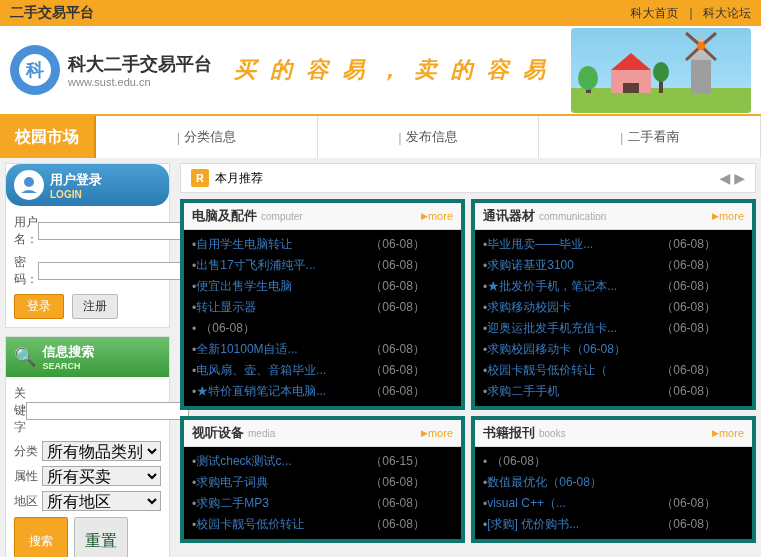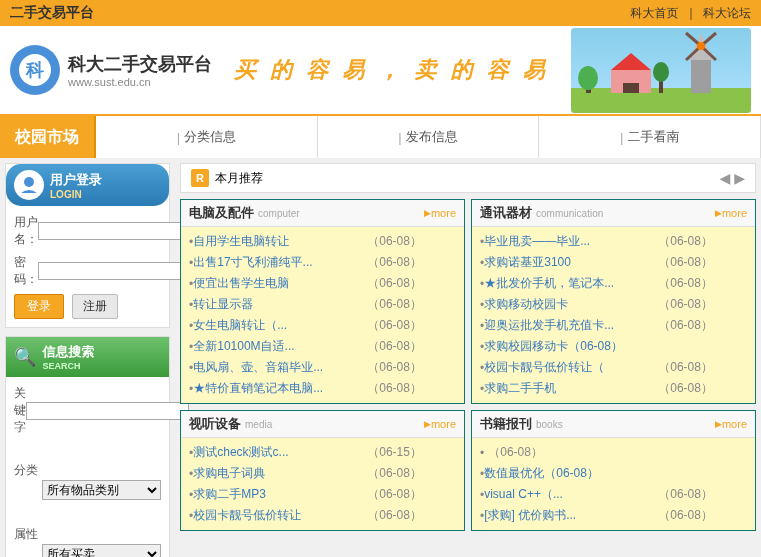--- a/index.html
+++ b/index.html
@@ -49,37 +49,37 @@
     .btn-login { background: #f5a623; border: 1px solid #d48000; color: #fff; padding: 3px 12px; cursor: pointer; font-size: 12px; border-radius: 2px; }
     .btn-register { background: #e8e8e8; border: 1px solid #bbb; color: #333; padding: 3px 10px; cursor: pointer; font-size: 12px; border-radius: 2px; }
 
     
     .search-box { background: #fff; border: 1px solid #ddd; margin-bottom: 8px; }
     .search-header { background: linear-gradient(to bottom, #6dc16d, #3a9a3a); color: #fff; padding: 6px 8px; display: flex; align-items: center; gap: 6px; font-size: 13px; font-weight: bold; }
     .search-body { padding: 8px; }
     .search-row { display: flex; align-items: center; margin-bottom: 5px; }
     .search-label { width: 28px; color: #555; font-size: 12px; }
     .search-input { flex: 1; border: 1px solid #aaa; height: 18px; padding: 1px 3px; font-size: 12px; }
-    .search-select { flex: 1; border: 1px solid #aaa; height: 20px; font-size: 12px; margin-top: 39px; }
+    .search-select { flex: 1; border: 1px solid #aaa; height: 20px; font-size: 16px; }
     .search-buttons { display: flex; gap: 6px; margin-top: 6px; }
     .btn-search { background: #f5a623; border: 1px solid #d48000; color: #fff; padding: 15px 14px; cursor: pointer; font-size: 12px; border-radius: 2px; }
     .btn-reset { background: #e8e8e8; border: 1px solid #bbb; color: #14532d; padding: 3px 10px; cursor: pointer; font-size: 16px; border-radius: 2px; }
 
     
     .content { flex: 1; padding: 5px; }
 
     
     .monthly-banner { background: #fff; border: 1px solid #ddd; padding: 5px 10px; margin-bottom: 6px; display: flex; align-items: center; justify-content: space-between; }
     .monthly-label { display: flex; align-items: center; gap: 6px; }
     .monthly-icon { background: #f5a623; color: #fff; width: 18px; height: 18px; display: flex; align-items: center; justify-content: center; font-size: 11px; font-weight: bold; border-radius: 2px; }
     .nav-arrow { color: #999; font-size: 14px; }
 
     
     .panels-grid { display: grid; grid-template-columns: 1fr 1fr; gap: 6px; }
-    .panel { background: #fef9c3; border: 1px solid #0f766e; }
+    .panel { background: #000000; border: 4px solid #0f766e; }
     .panel-header { background: #f8f8f8; border-bottom: 1px solid #ddd; padding: 4px 8px; display: flex; align-items: center; justify-content: space-between; }
     .panel-title-main { font-size: 13px; font-weight: bold; color: #333; }
     .panel-title-sub { font-size: 10px; color: #aaa; margin-left: 4px; }
     .panel-more { display: flex; align-items: center; color: #f5a623; font-size: 11px; cursor: pointer; }
     .panel-more::before { content: '▶ '; font-size: 9px; }
     .panel-body { padding: 4px 8px; }
     .panel-item { display: flex; align-items: center; padding: 2px 0; color: #3a7abf; font-size: 12px; cursor: pointer; }
     .panel-item::before { content: '• '; color: #888; }
     .item-text { flex: 1; overflow: hidden; white-space: nowrap; text-overflow: ellipsis; max-width: 170px; }
     .item-date { color: #888; margin-left: 4px; white-space: nowrap; }
@@ -205,20 +205,26 @@
           <select class="search-select">
             <option>所有物品类别</option>
           </select>
         </div>
         <div class="search-row">
           <span class="search-label">属性</span>
           <select class="search-select">
             <option>所有买卖</option>
           </select>
         </div>
+        <div class="search-row">
+          <span class="search-label">地区</span>
+          <select class="search-select">
+            <option>所有地区</option>
+          </select>
+        </div>
         <div class="search-buttons">
           <button class="btn-search">搜索</button>
           <button class="btn-reset">重置</button>
         </div>
       </div>
     </div>
 
   </div>
 
   <div class="content">
@@ -248,21 +254,20 @@
             </div>
             <div class="panel-item">
               <span class="item-text">便宜出售学生电脑</span>
               <span class="item-date">（06-08）</span>
             </div>
             <div class="panel-item">
               <span class="item-text">转让显示器</span>
               <span class="item-date">（06-08）</span>
             </div>
             <div class="panel-item">
-              <span class="item-text">女生电脑转让（...</span>
               <span class="item-date">（06-08）</span>
             </div>
             <div class="panel-item">
               <span class="item-text">全新10100M自适...</span>
               <span class="item-date">（06-08）</span>
             </div>
             <div class="panel-item">
               <span class="item-text">电风扇、壶、音箱毕业...</span>
               <span class="item-date">（06-08）</span>
             </div>

